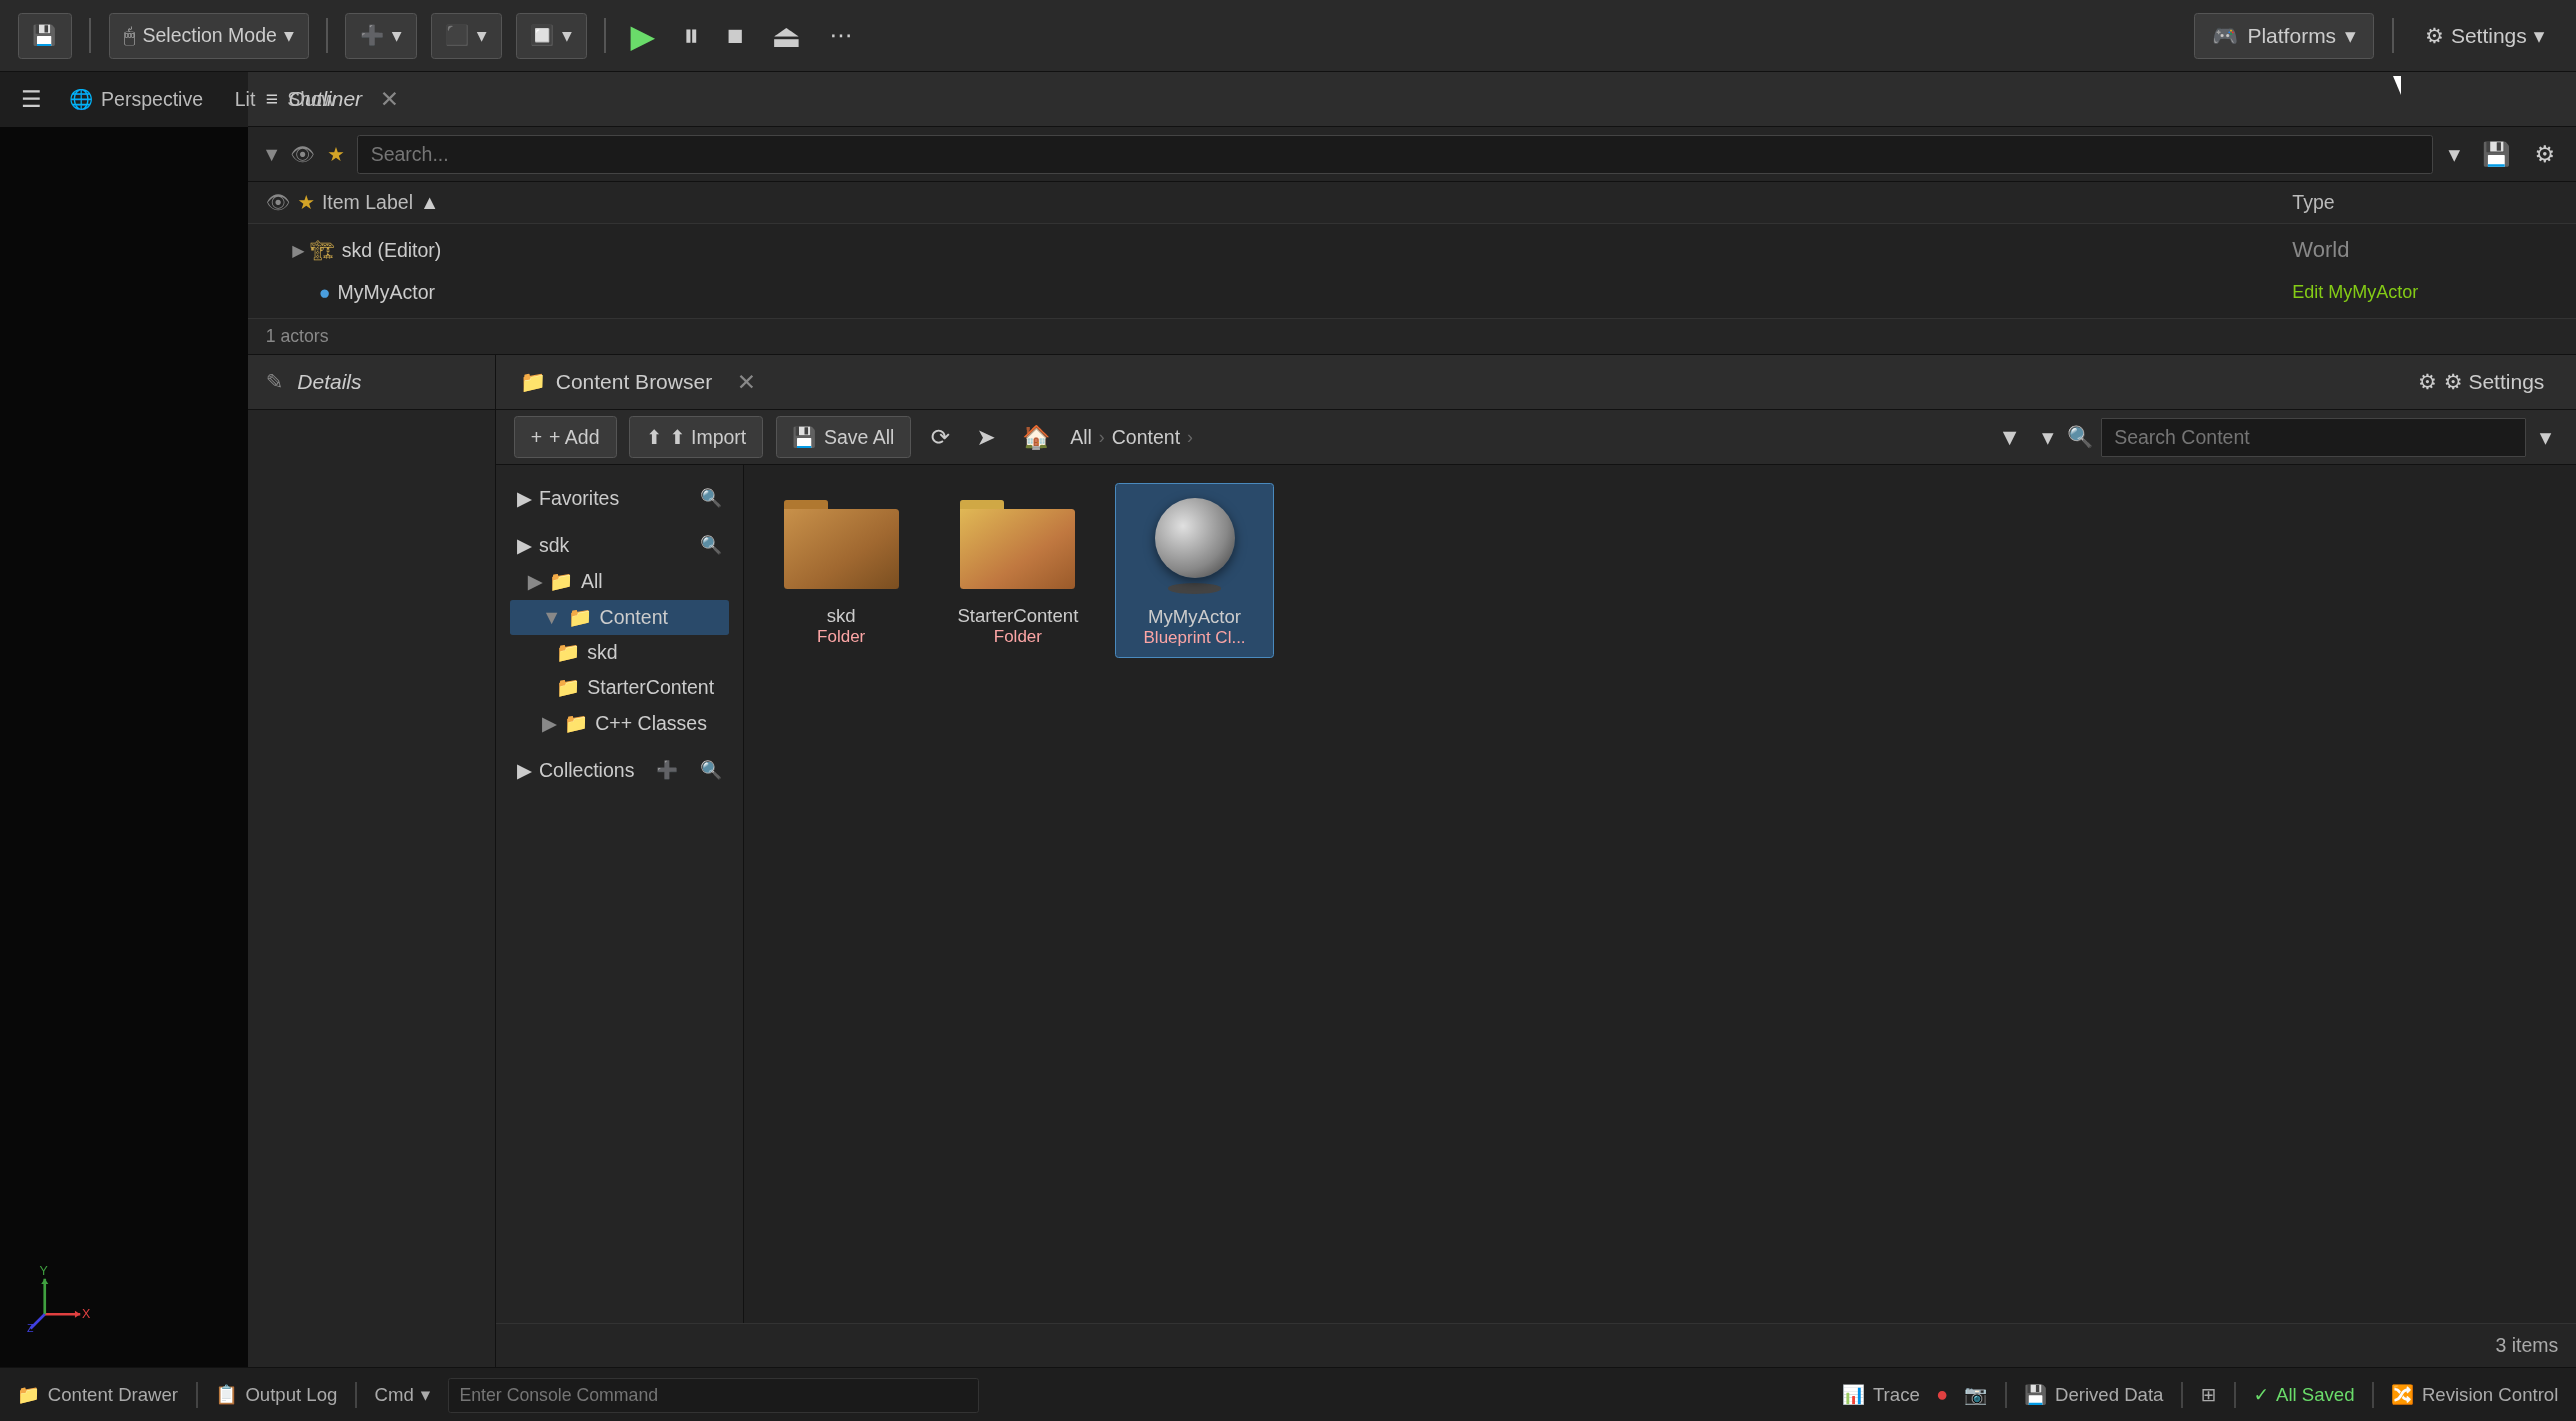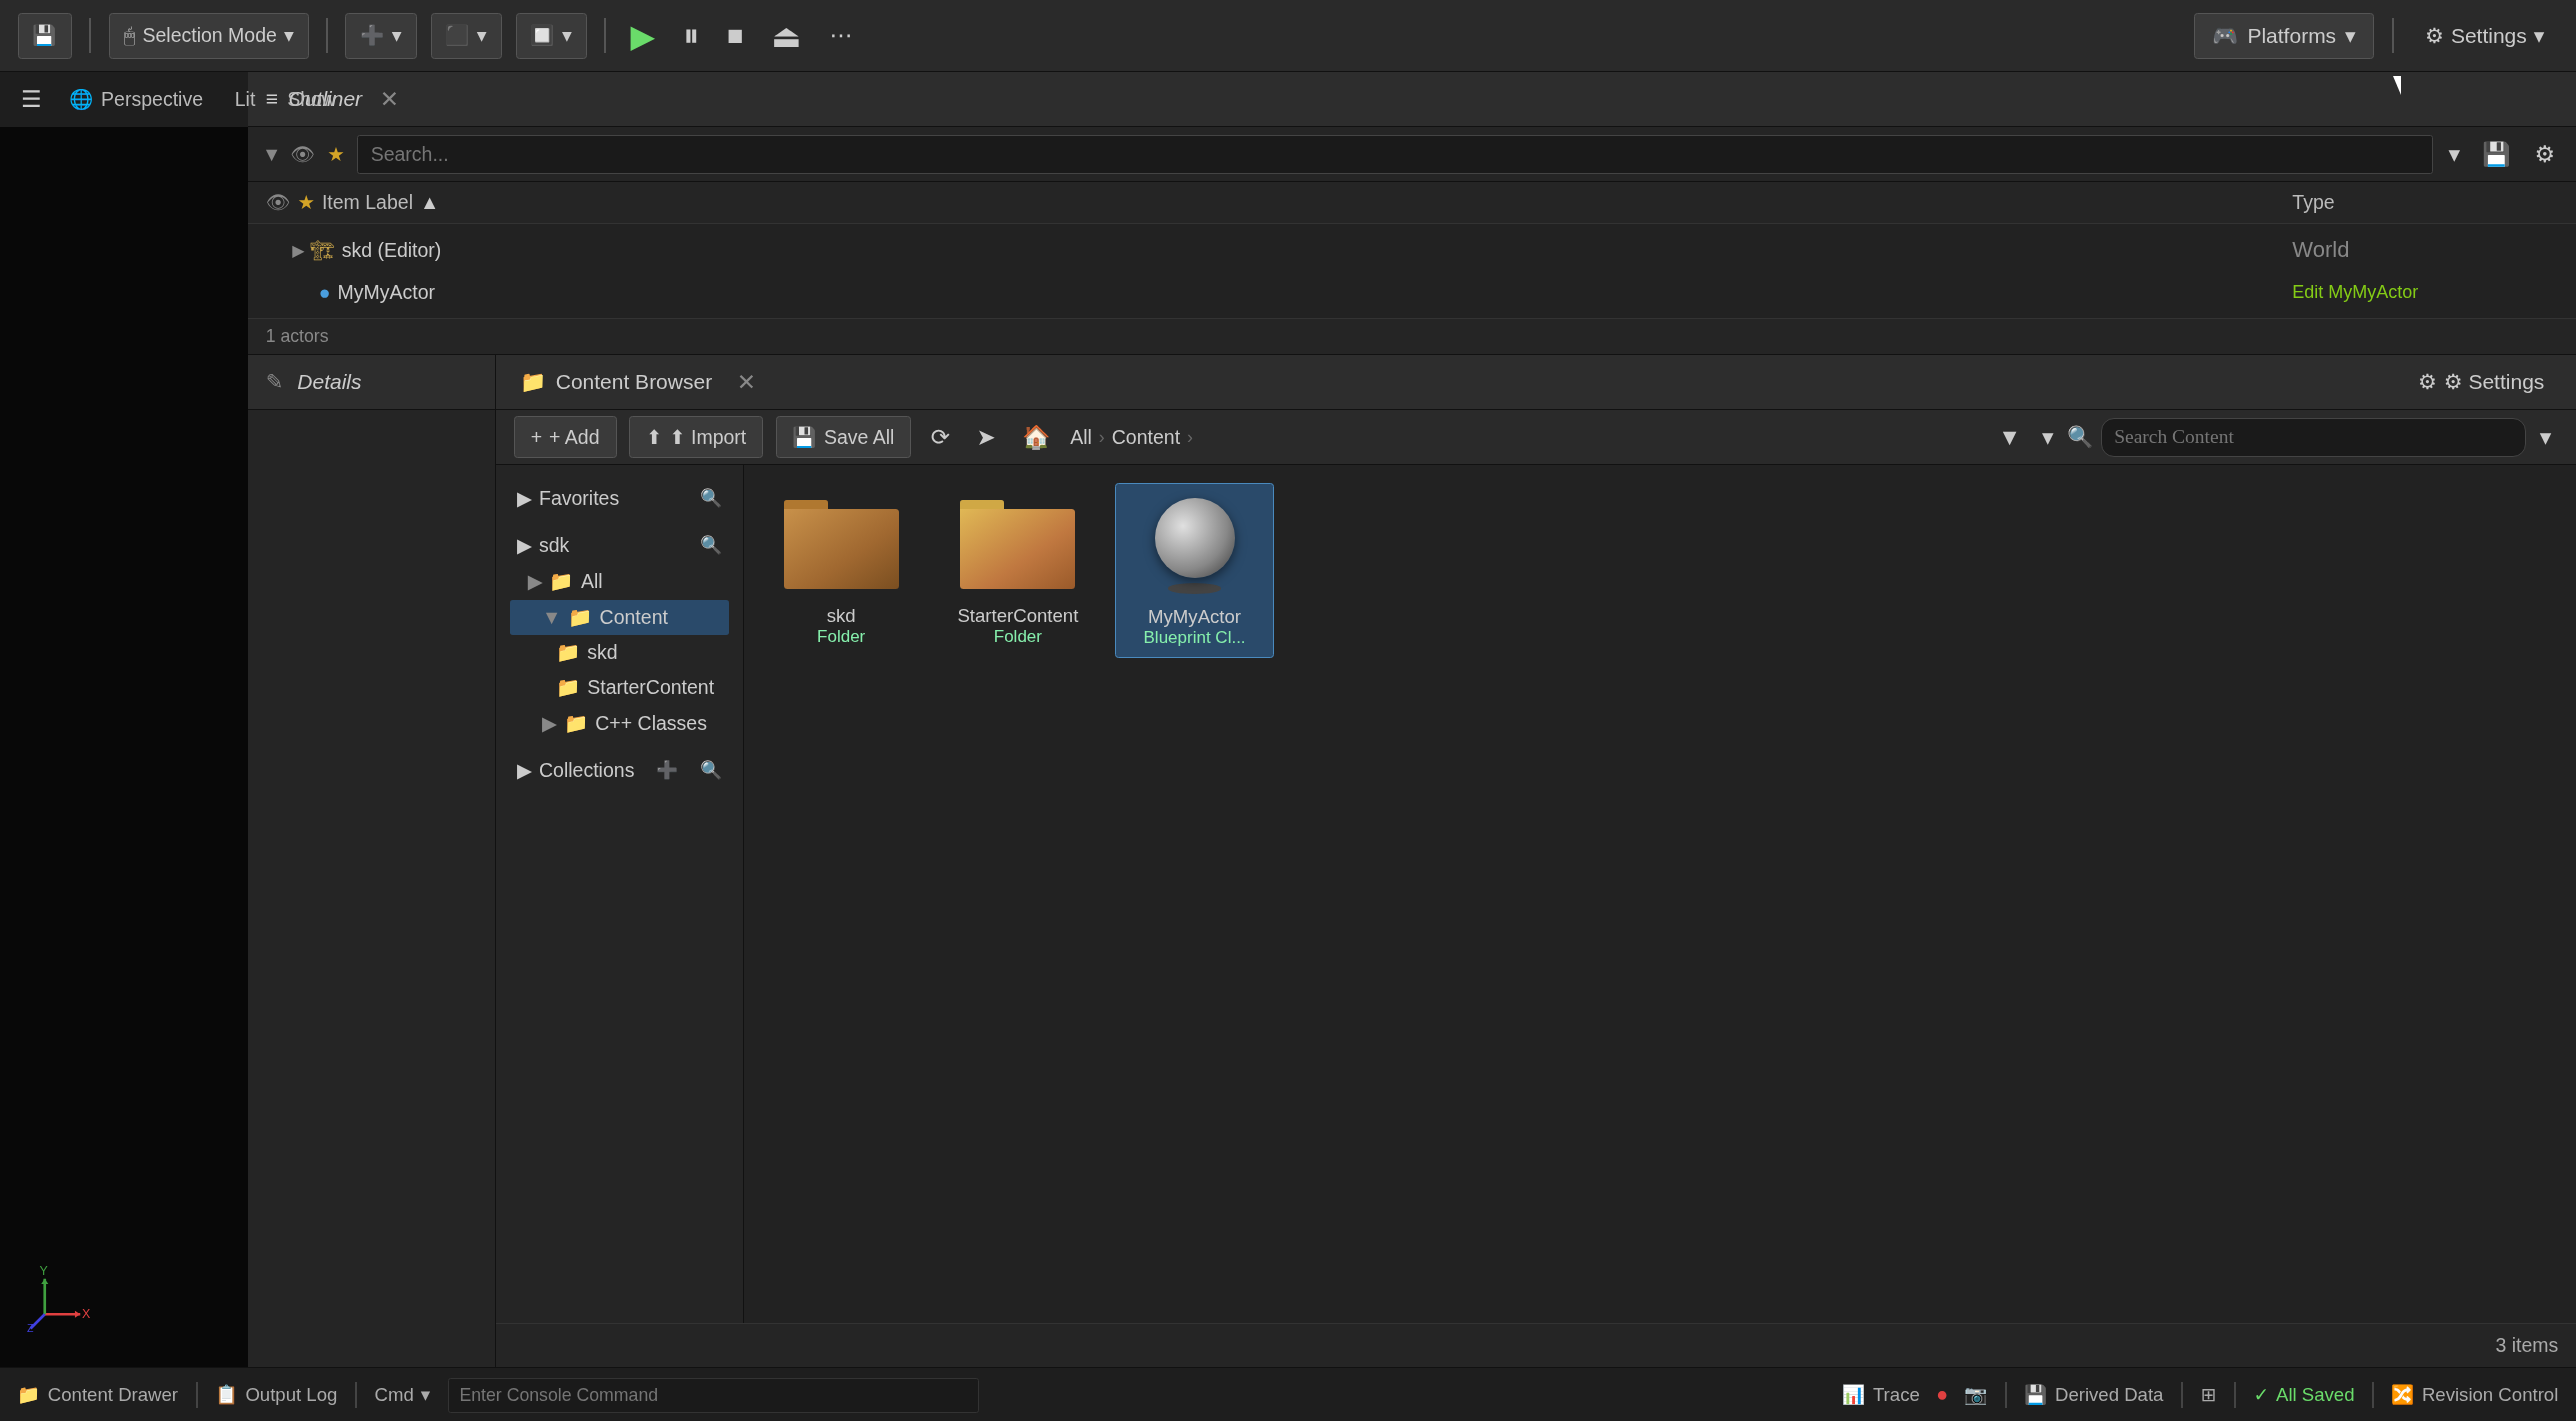--- a/index.html
+++ b/index.html
@@ -378,22 +378,21 @@
     }
 
     .cb-search {
       width: 425px;
       background: #1a1a1a;
       border: 0.9px solid #444;
       color: #ccc;
       padding: 7px 12.4px;
       font-size: 19.5px;
       height: 39px;
-      border-radius: 13px;
-      font-family: Liberation Serif, serif;
+      border-radius: 1px;
     }
 
     #cb-content-area {
       display: flex;
       flex: 1;
       overflow: hidden;
     }
 
     
     #folder-tree {
@@ -483,21 +482,21 @@
 
     .file-name {
       font-size: 18.6px;
       color: #ccc;
       text-align: center;
       word-break: break-word;
     }
 
     .file-type {
       font-size: 17px;
-      color: #86efac;
+      color: #fca5a5;
       text-align: left;
     }
 
     
     .sphere-icon {
       width: 80px;
       height: 80px;
       border-radius: 50%;
       background: radial-gradient(circle at 35% 35%, #e0e0e0, #888 60%, #333);
       position: relative;

